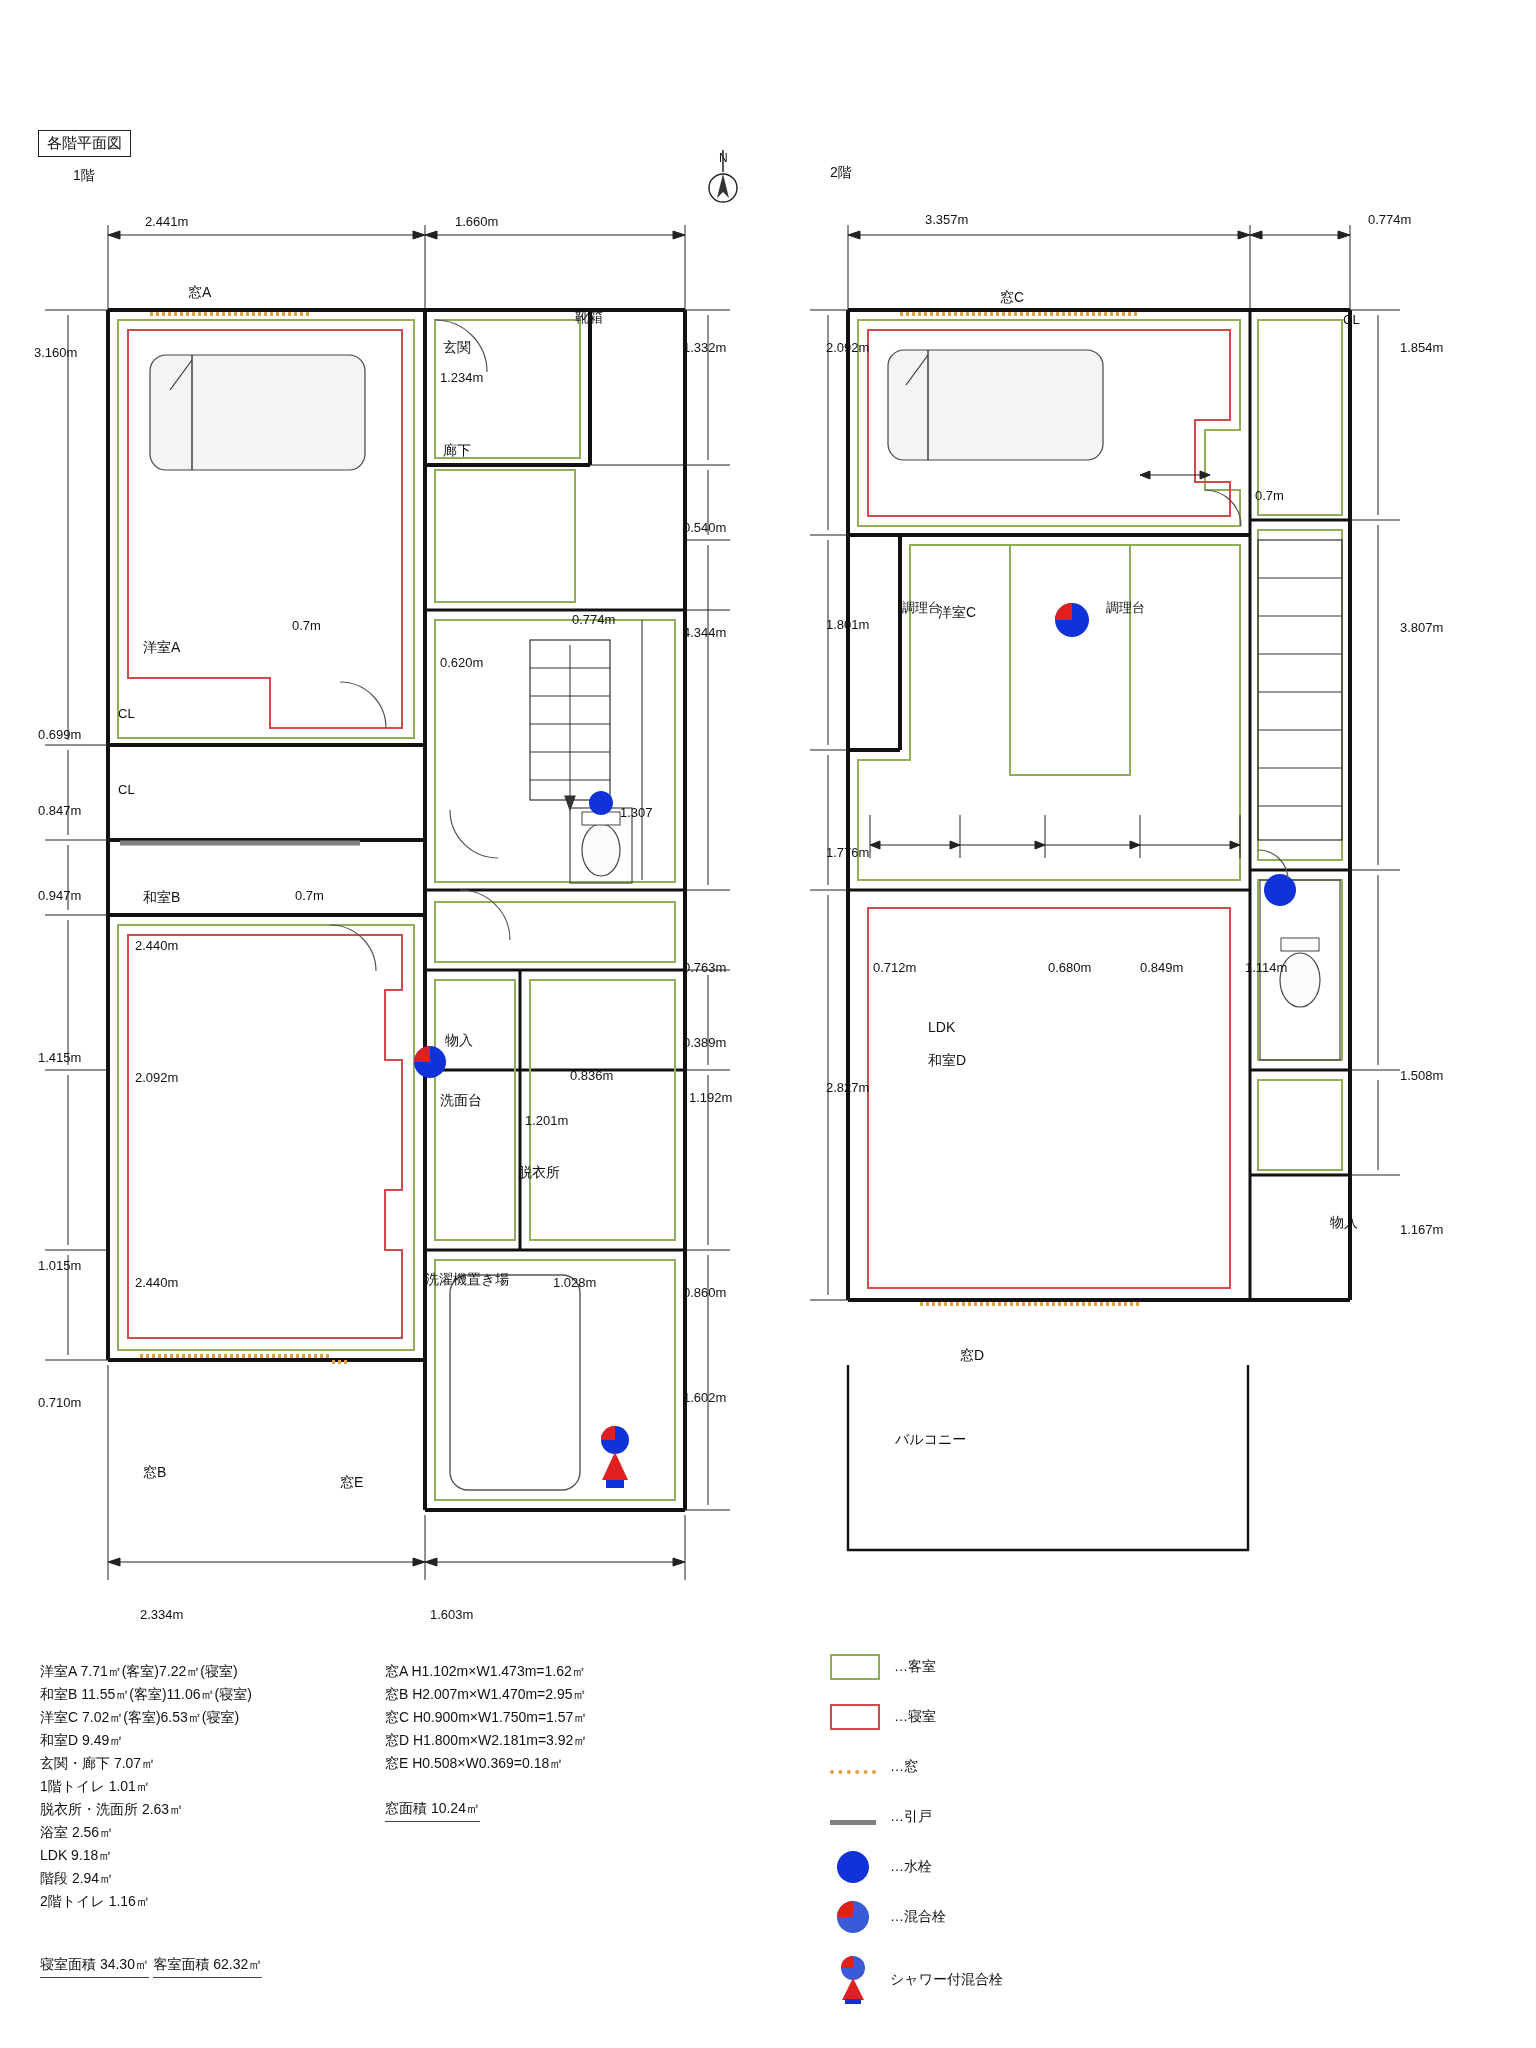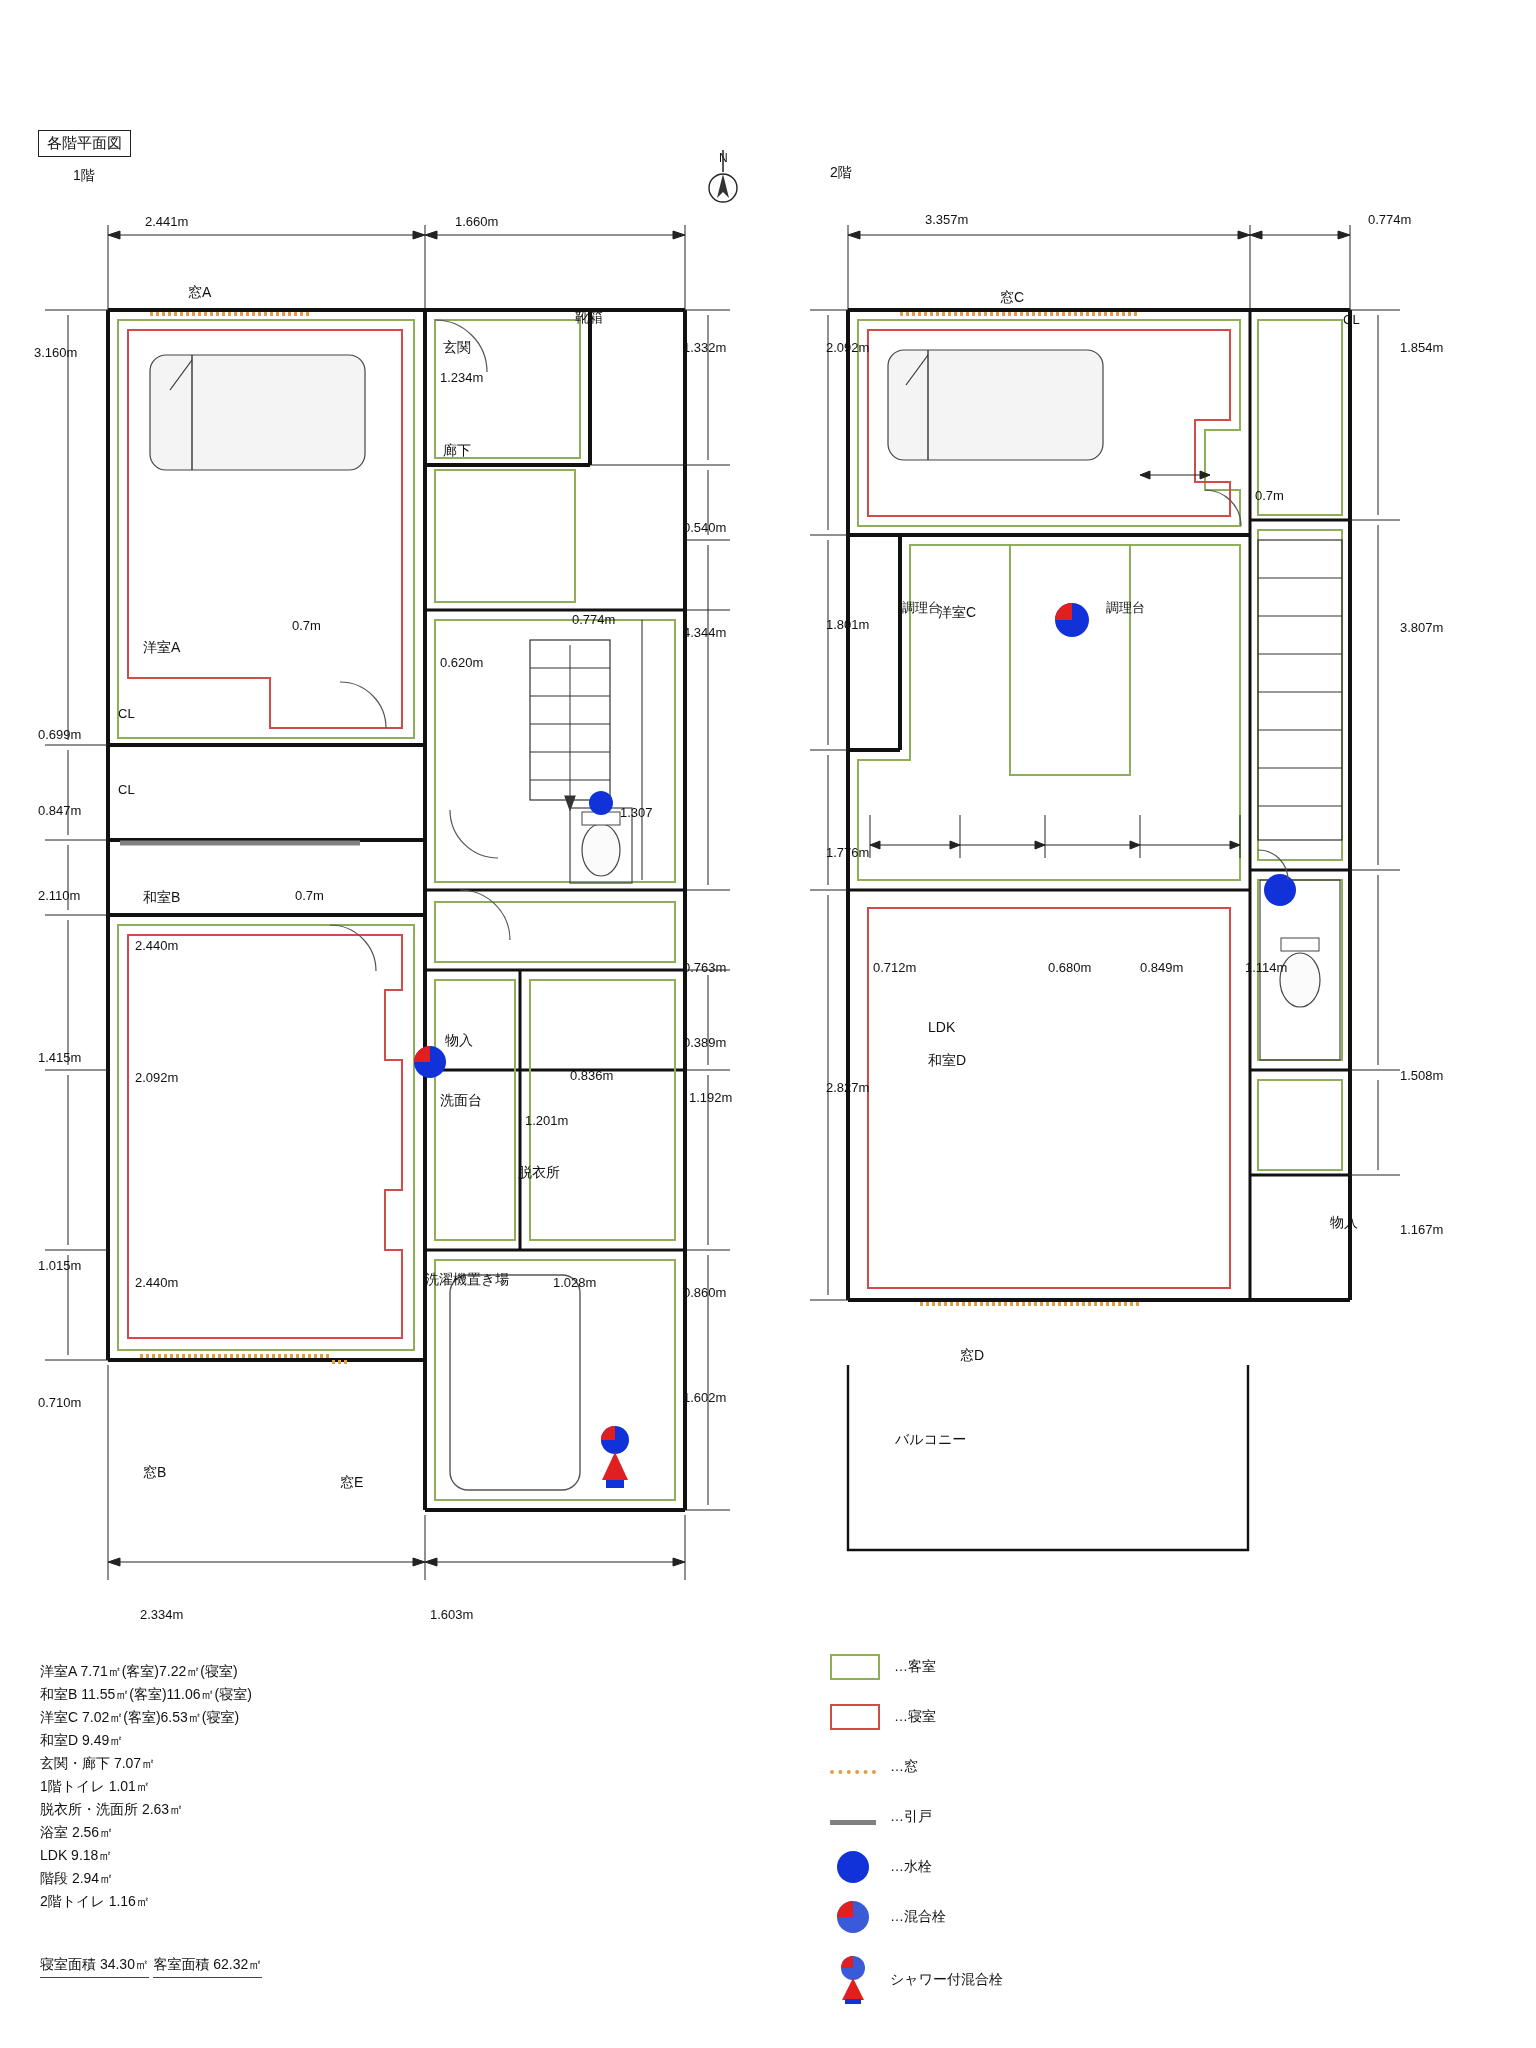--- a/index.html
+++ b/index.html
@@ -200,21 +200,21 @@
   </div>
 
   <div class="abs dimtxt" style="left:145px;top:214px;">2.441m</div>
   <div class="abs dimtxt" style="left:455px;top:214px;text-align:center;">1.660m</div>
   <div class="abs dimtxt" style="left:140px;top:1607px;">2.334m</div>
   <div class="abs dimtxt" style="left:430px;top:1607px;">1.603m</div>
 
   <div class="abs dimtxt" style="left:34px;top:345px;">3.160m</div>
   <div class="abs dimtxt" style="left:38px;top:727px;">0.699m</div>
   <div class="abs dimtxt" style="left:38px;top:803px;">0.847m</div>
-  <div class="abs dimtxt" style="left:38px;top:888px;">2.110m</div>
+  <div class="abs dimtxt" style="left:38px;top:888px;">0.947m</div>
   <div class="abs dimtxt" style="left:38px;top:1050px;">1.415m</div>
   <div class="abs dimtxt" style="left:38px;top:1258px;">1.015m</div>
   <div class="abs dimtxt" style="left:38px;top:1395px;">0.710m</div>
 
   <div class="abs dimtxt" style="left:683px;top:340px;">1.332m</div>
   <div class="abs dimtxt" style="left:683px;top:520px;">0.540m</div>
   <div class="abs dimtxt" style="left:683px;top:625px;">4.344m</div>
   <div class="abs dimtxt" style="left:620px;top:805px;">1.307</div>
   <div class="abs dimtxt" style="left:683px;top:960px;">0.763m</div>
   <div class="abs dimtxt" style="left:683px;top:1035px;">0.389m</div>
@@ -429,20 +429,28 @@
     <div class="area-line">LDK  9.18㎡</div>
     <div class="area-line">階段  2.94㎡</div>
     <div class="area-line">2階トイレ  1.16㎡</div>
   </div>
 
   <div class="abs" style="left:40px;top:1950px;">
     <div class="area-line underline-box">寝室面積  34.30㎡</div>
     <div class="area-line underline-box" style="margin-top:3px;">客室面積  62.32㎡</div>
   </div>
 
+  <div class="abs" style="left:385px;top:1660px;width:300px;">
+    <div class="area-line">窓A  H1.102m×W1.473m=1.62㎡</div>
+    <div class="area-line">窓B  H2.007m×W1.470m=2.95㎡</div>
+    <div class="area-line">窓C  H0.900m×W1.750m=1.57㎡</div>
+    <div class="area-line">窓D  H1.800m×W2.181m=3.92㎡</div>
+    <div class="area-line">窓E  H0.508×W0.369=0.18㎡</div>
+    <div class="area-line underline-box" style="margin-top:22px;">窓面積  10.24㎡</div>
+  </div>
 
   <div class="abs" style="left:830px;top:1650px;">
 
     <div class="legend-row">
       <div class="legend-sw" style="border:2px solid #8fae5a;"></div>
       <div class="legend-txt">…客室</div>
     </div>
 
     <div class="legend-row" style="margin-top:16px;">
       <div class="legend-sw" style="border:2px solid #d14b4b;"></div>

